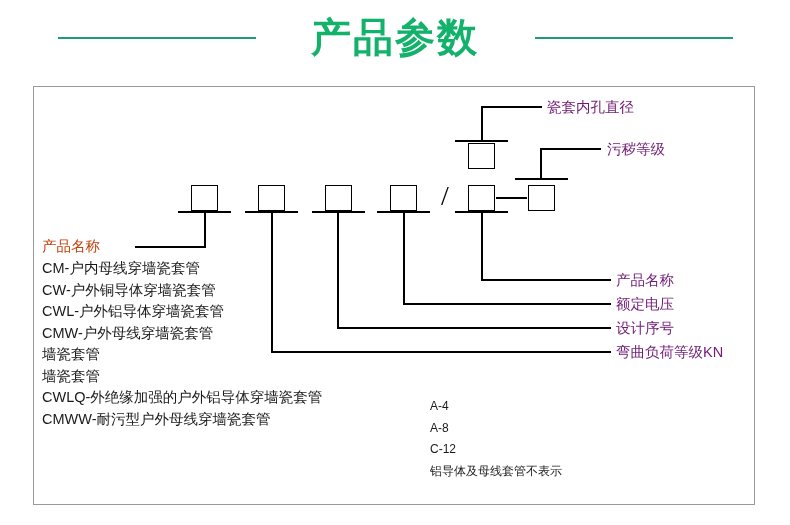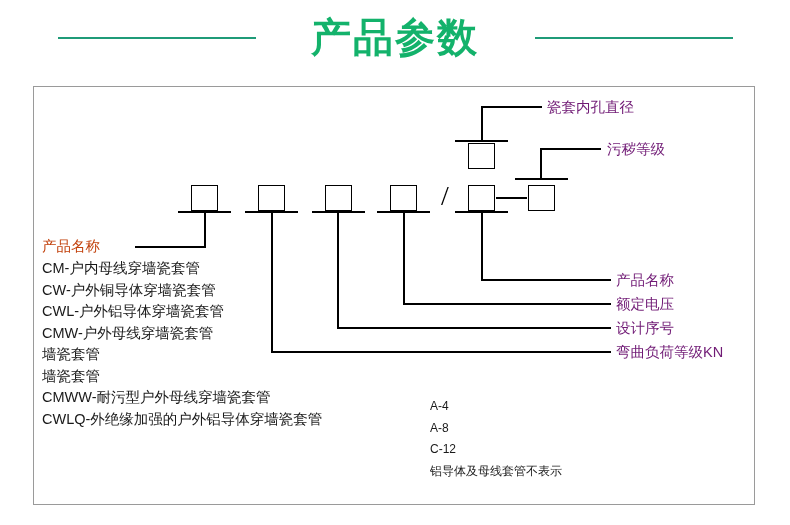--- a/index.html
+++ b/index.html
@@ -167,22 +167,22 @@
 
 <div class="cn cn-head" style="left:42px; top:238px;">产品名称</div>
 
 <div id="left-list">
   <div class="item">CM-户内母线穿墙瓷套管</div>
   <div class="item">CW-户外铜导体穿墙瓷套管</div>
   <div class="item">CWL-户外铝导体穿墙瓷套管</div>
   <div class="item">CMW-户外母线穿墙瓷套管</div>
   <div class="item">墙瓷套管</div>
   <div class="item">墙瓷套管</div>
+  <div class="item">CWLQ-外绝缘加强的户外铝导体穿墙瓷套管</div>
   <div class="item">CMWW-耐污型户外母线穿墙瓷套管</div>
-  <div class="item">CWLQ-外绝缘加强的户外铝导体穿墙瓷套管</div>
 </div>
 
 <div id="mid-list">
   <div class="item">A-4</div>
   <div class="item">A-8</div>
   <div class="item">C-12</div>
   <div class="item">铝导体及母线套管不表示</div>
 </div>
 
 <div class="right-label" style="left:547px; top:98px;">瓷套内孔直径</div>

